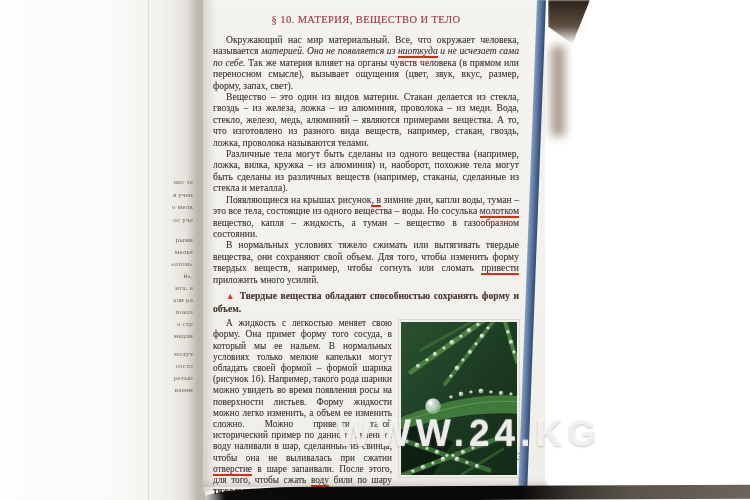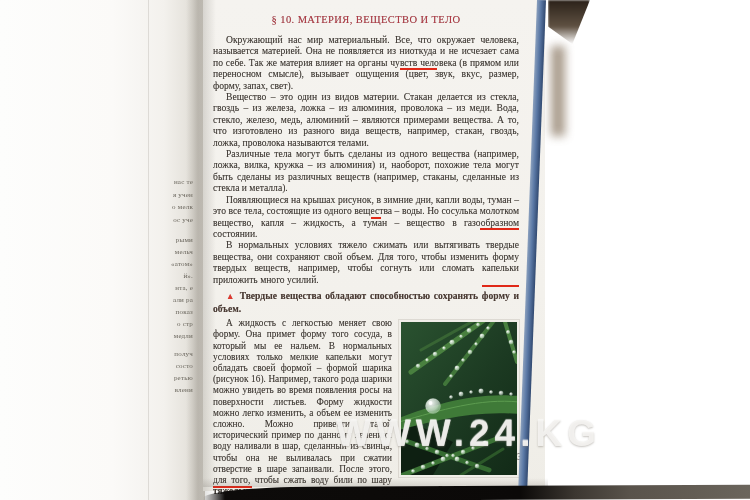--- a/index.html
+++ b/index.html
@@ -22,23 +22,23 @@
     background:linear-gradient(90deg,rgba(110,104,94,0) 0%,rgba(110,104,94,.30) 40%,rgba(80,75,66,.16) 62%,rgba(80,75,66,0) 100%);}
   
   .page{position:absolute;left:203px;top:0;width:342px;height:491px;z-index:2;
     background:linear-gradient(180deg,#f5f3ef 0%,#f3f1ec 60%,#efede7 100%);
     padding:0;box-sizing:border-box;}
   .text-area{position:relative;padding:6px 26px 0 10px;color:#403b36;
     text-shadow:0 0 .5px rgba(70,64,58,.45);}
   h1.heading{margin:8px 0 9px 0;text-align:center;font-size:10.5px;letter-spacing:.4px;
     color:var(--heading-red);font-weight:normal;}
   p.body{margin:0;font-size:9.6px;line-height:11.4px;text-align:justify;text-indent:13px;}
-  span.i{}
+  span.i{font-style:italic;}
   span.b{font-weight:bold;}
-  span.u{border-bottom:2px solid var(--underline-red);padding-bottom:12px;}
+  span.u{border-bottom:2px solid var(--underline-red);padding-bottom:0;}
   
   .key-row{margin:5px 0 4px 0;font-size:9.6px;line-height:11.6px;text-align:justify;
     font-weight:bold;color:var(--key-dark);text-indent:13px;}
   .tri{color:#e0392f;font-size:8.5px;margin-right:4px;font-style:normal;}
   
   .columns{display:flex;align-items:flex-start;margin-top:3px;}
   .col-text{flex:1;min-width:0;}
   .col-text p.body{font-size:9.3px;line-height:11.2px;}
   .col-text p.ans{margin-top:1px;}
   figure.figure{margin:2px 0 0 7px;width:120px;flex:0 0 auto;text-align:center;}
@@ -97,21 +97,21 @@
 
   <div class="spine"></div>
 
   <div class="page">
     <div class="text-area">
       <h1 class="heading">§ 10. МАТЕРИЯ, ВЕЩЕСТВО И ТЕЛО</h1>
       <p class="body"><span>Окружающий нас мир материальный. Все, что окружает человека, называется </span><span class="i">материей. Она не появляется из </span><span class="i u">ниоткуда</span><span class="i"> и не исчезает сама по себе.</span><span> Так же материя влияет на органы чувств человека (в прямом или переносном смысле), вызывает ощущения (цвет, звук, вкус, размер, форму, запах, свет).</span></p>
       <p class="body"><span>Вещество – это один из видов материи. Стакан делается из стекла, гвоздь – из железа, ложка – из алюминия, проволока – из меди. Вода, стекло, железо, медь, алюминий – являются примерами вещества. А то, что изготовлено из разного вида веществ, например, стакан, гвоздь, ложка, проволока называются телами.</span></p>
       <p class="body"><span>Различные тела могут быть сделаны из одного вещества (например, ложка, вилка, кружка – из алюминия) и, наоборот, похожие тела могут быть сделаны из различных веществ (например, стаканы, сделанные из стекла и металла).</span></p>
       <p class="body"><span>Появляющиеся на крышах рисунок</span><span class="u">, в</span><span> зимние дни, капли воды, туман – это все тела, состоящие из одного вещества – воды. Но сосулька </span><span class="u">молотком</span><span> вещество, капля – жидкость, а туман – вещество в газообразном состоянии.</span></p>
-      <p class="body"><span>В нормальных условиях тяжело сжимать или вытягивать твердые вещества, они сохраняют свой объем. Для того, чтобы изменить форму твердых веществ, например, чтобы согнуть или сломать </span><span class="u">капельки</span><span> приложить много усилий.</span></p>
+      <p class="body"><span>В нормальных условиях тяжело сжимать или вытягивать твердые вещества, они сохраняют свой объем. Для того, чтобы изменить форму твердых веществ, например, чтобы согнуть или сломать </span><span class="u">привести</span><span> приложить много усилий.</span></p>
 
       <p class="key-row"><span class="tri">▲</span><span><span>Твердые вещества обладают способностью сохранять форму и объем.</span></span></p>
 
       <div class="columns">
         <div class="col-text">
           <p class="body"><span>А жидкость с легкостью меняет свою форму. Она примет форму того сосуда, в который мы ее нальем. В нормальных условиях только мелкие капельки могут обладать своей формой – формой шарика (рисунок 16). Например, такого рода шарики можно увидеть во время появления росы на поверхности листьев. Форму жидкости можно легко изменить, а объем ее изменить сложно. Можно привести такой исторический пример по данному явлению: воду наливали в шар, сделанный из свинца, чтобы она не выливалась при сжатии </span><span class="u">отверстие</span><span> в шаре запаивали. После этого, для того, чтобы сжать </span><span class="u">воду</span><span> били по шару </span><span class="b">тяжелым молотком.</span><span> Что было в итоге?</span></p>
           <p class="body ans"><span class="i">При ударе молотком вода не </span><span class="i u">сжалась</span><span class="i">, она просочилась сквозь стенки шара.</span></p>
         </div>
         <figure class="figure">
           <span class="img-frame">

